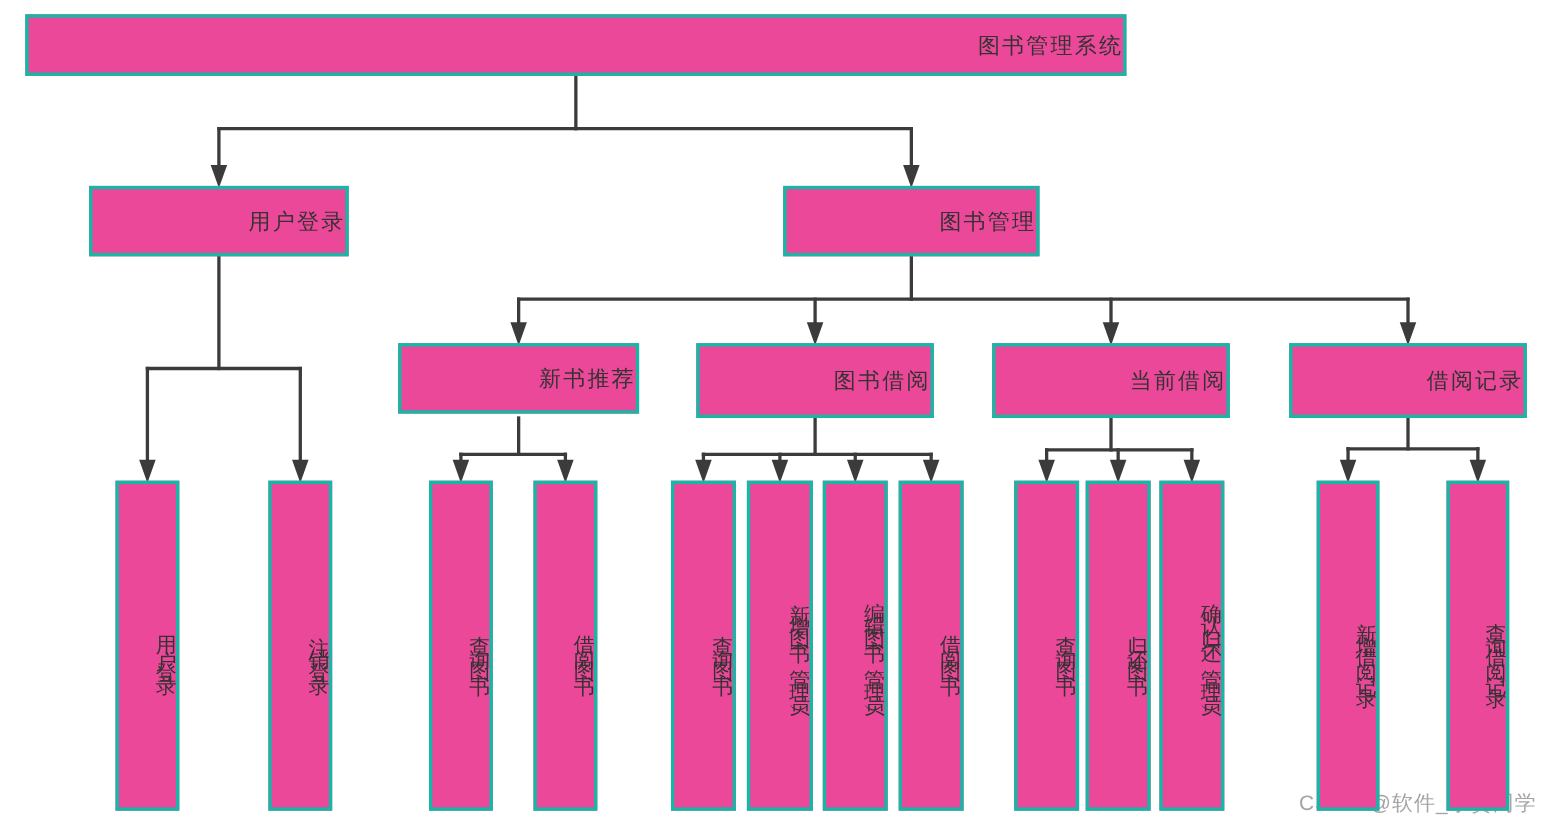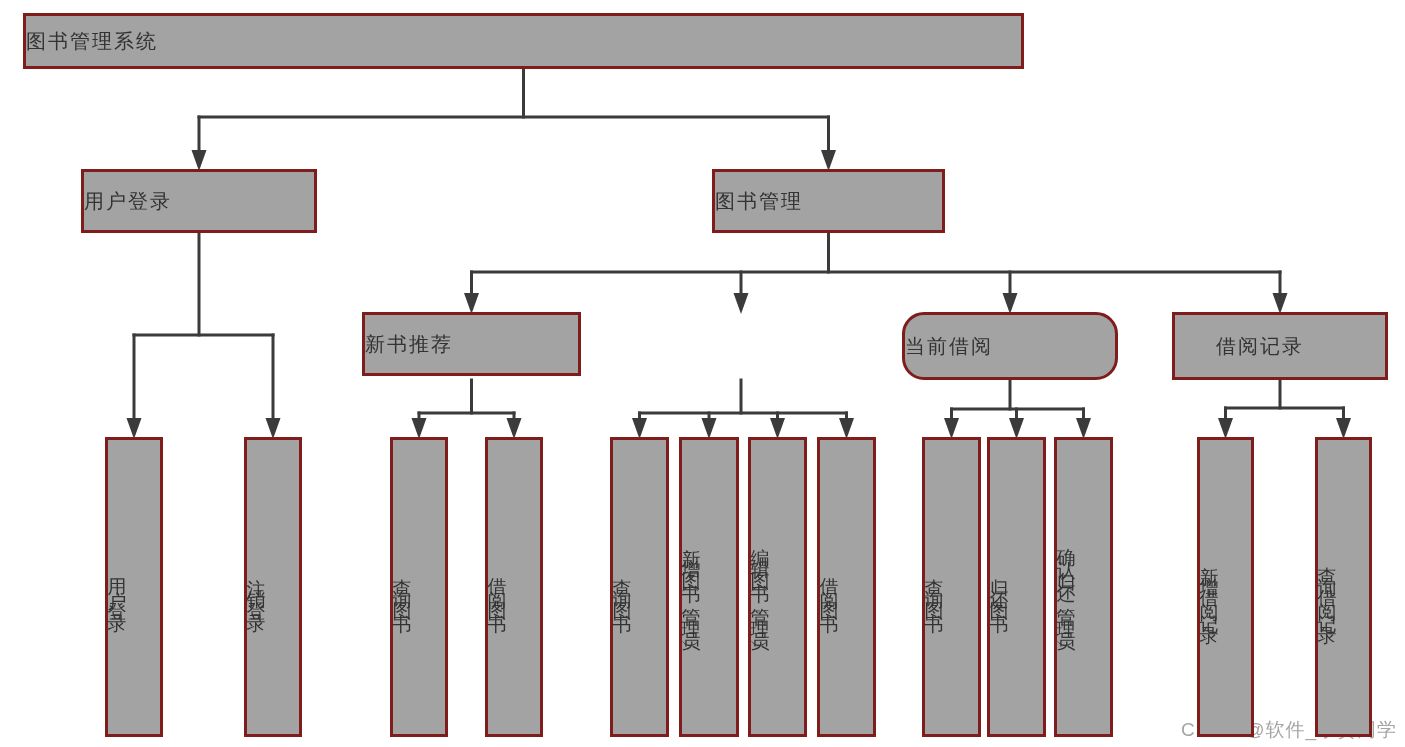--- a/index.html
+++ b/index.html
@@ -12,25 +12,25 @@
     overflow: hidden;
   }
   #connectors {
     position: absolute;
     left: 0; top: 0;
     width: 1405px; height: 747px;
   }
   .node {
     position: absolute;
     box-sizing: border-box;
-    border: 3px solid #7f1d1d;
-    background: #a3a3a3;
+    border: 3px solid #14b8a6;
+    background: #ec4899;
     display: flex;
     align-items: center;
-    justify-content: flex-start;
+    justify-content: flex-end;
     color: #333333;
   }
   .node.h span {
     font-size: 20px;
     letter-spacing: 2px;
     color: #333333;
     white-space: nowrap;
   }
   .node.v span {
     writing-mode: vertical-rl;
@@ -115,21 +115,24 @@
     </div>
     <div class="node h" style="left: 81px; top: 169px; width: 236px; height: 64px;">
       <span>用户登录</span>
     </div>
     <div class="node h" style="left: 712px; top: 169px; width: 233px; height: 64px;">
       <span>图书管理</span>
     </div>
     <div class="node h" style="left: 362px; top: 312px; width: 219px; height: 64px;">
       <span>新书推荐</span>
     </div>
-    <div class="node h" style="left: 902px; top: 312px; width: 216px; height: 68px; border-radius: 22px;">
+    <div class="node h" style="left: 633px; top: 312px; width: 216px; height: 68px;">
+      <span>图书借阅</span>
+    </div>
+    <div class="node h" style="left: 902px; top: 312px; width: 216px; height: 68px;">
       <span>当前借阅</span>
     </div>
     <div class="node h" style="left: 1172px; top: 312px; width: 216px; height: 68px; padding-left: 41px;">
       <span>借阅记录</span>
     </div>
     <div class="node v" style="left: 105px; top: 437px; width: 58px; height: 300px;">
       <span>用户登录</span>
     </div>
     <div class="node v" style="left: 244px; top: 437px; width: 58px; height: 300px;">
       <span>注销登录</span>

